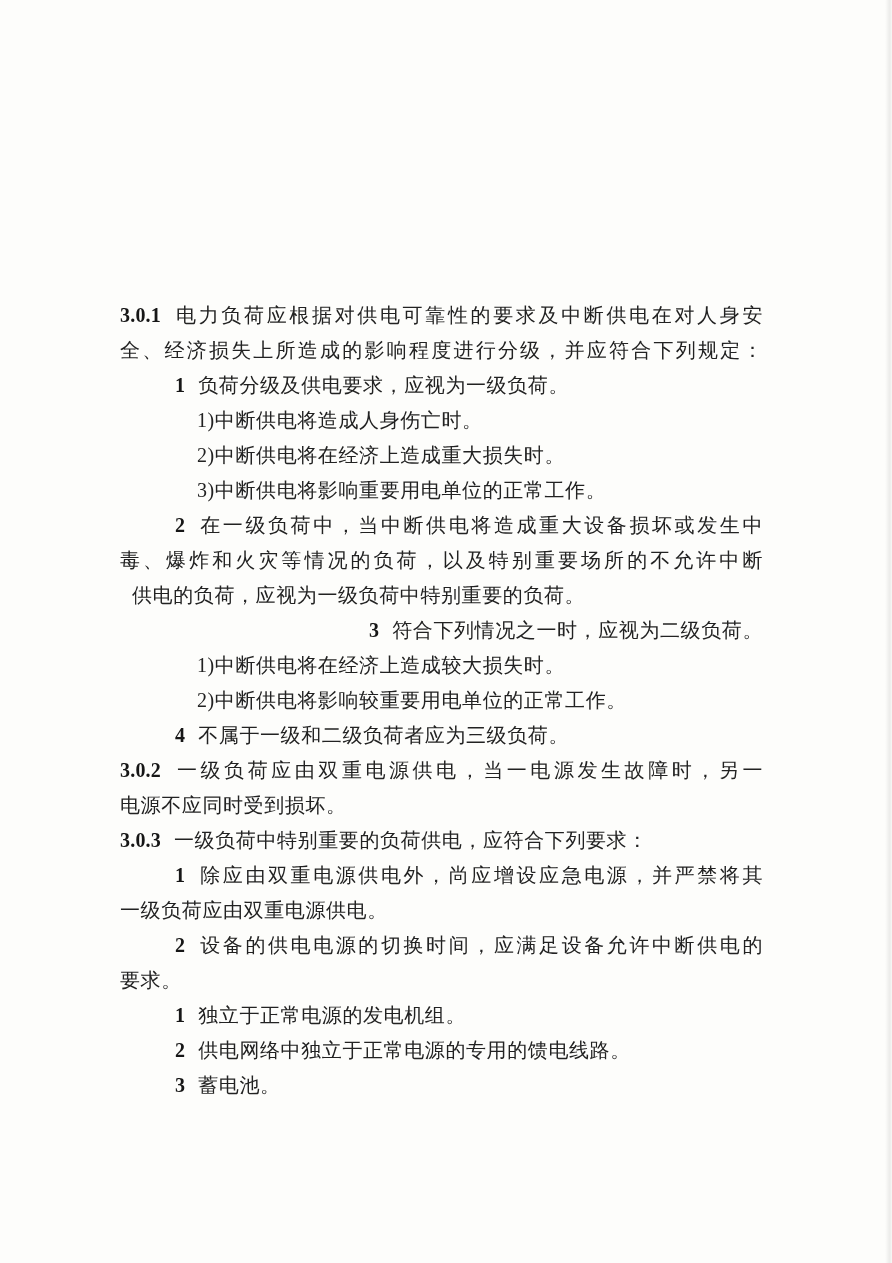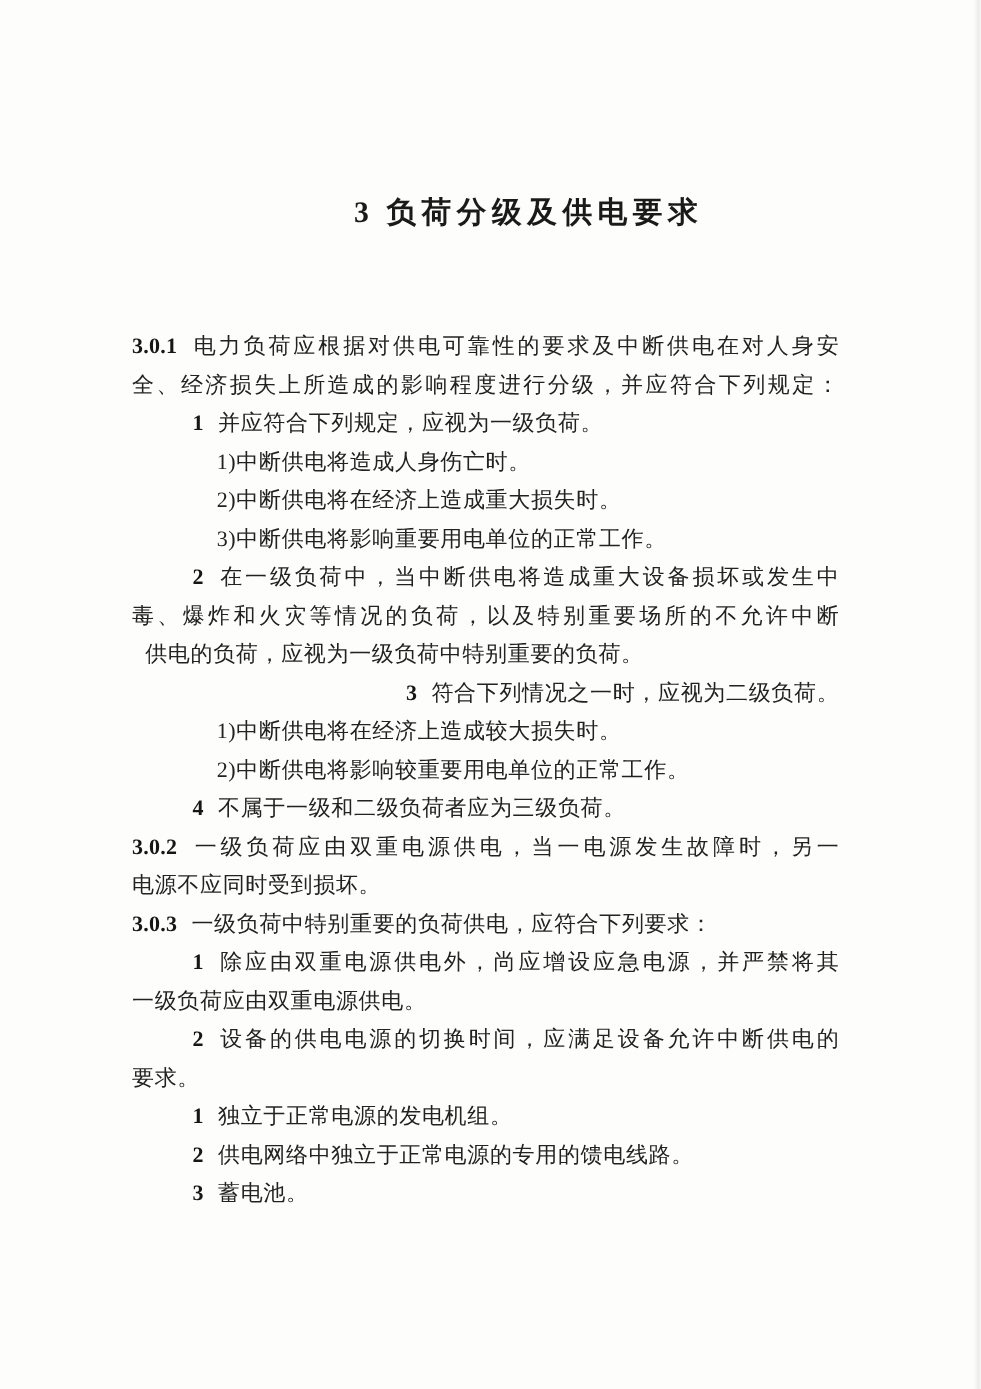--- a/index.html
+++ b/index.html
@@ -74,28 +74,25 @@
   }
   .line .txt {
     
     color: #222222;
   }
 </style>
 </head>
 <body>
 
 <div class="page">
-  <h1 class="title">
-    <span class="tnum">3</span><span class="ttext">负荷分级及供电要求</span>
-  </h1>
 
   <div class="body" id="body-lines">
       <div class="line justify" style="padding-left: 0px;"><span class="num">3.0.1</span><span class="txt">电力负荷应根据对供电可靠性的要求及中断供电在对人身安</span></div>
       <div class="line justify" style="padding-left: 0px;"><span class="txt">全、经济损失上所造成的影响程度进行分级，并应符合下列规定：</span></div>
-      <div class="line" style="padding-left: 55px;"><span class="num">1</span><span class="txt">并应符合下列规定，应视为一级负荷。</span></div>
+      <div class="line" style="padding-left: 55px;"><span class="num">1</span><span class="txt">负荷分级及供电要求，应视为一级负荷。</span></div>
       <div class="line" style="padding-left: 77px;"><span class="txt">1)中断供电将造成人身伤亡时。</span></div>
       <div class="line" style="padding-left: 77px;"><span class="txt">2)中断供电将在经济上造成重大损失时。</span></div>
       <div class="line" style="padding-left: 77px;"><span class="txt">3)中断供电将影响重要用电单位的正常工作。</span></div>
       <div class="line justify" style="padding-left: 55px;"><span class="num">2</span><span class="txt">在一级负荷中，当中断供电将造成重大设备损坏或发生中</span></div>
       <div class="line justify" style="padding-left: 0px;"><span class="txt">毒、爆炸和火灾等情况的负荷，以及特别重要场所的不允许中断</span></div>
       <div class="line" style="padding-left: 0px; margin-left: 12px;"><span class="txt">供电的负荷，应视为一级负荷中特别重要的负荷。</span></div>
       <div class="line" style="padding-left: 55px; text-align: right;"><span class="num">3</span><span class="txt">符合下列情况之一时，应视为二级负荷。</span></div>
       <div class="line" style="padding-left: 77px;"><span class="txt">1)中断供电将在经济上造成较大损失时。</span></div>
       <div class="line" style="padding-left: 77px;"><span class="txt">2)中断供电将影响较重要用电单位的正常工作。</span></div>
       <div class="line" style="padding-left: 55px;"><span class="num">4</span><span class="txt">不属于一级和二级负荷者应为三级负荷。</span></div>

